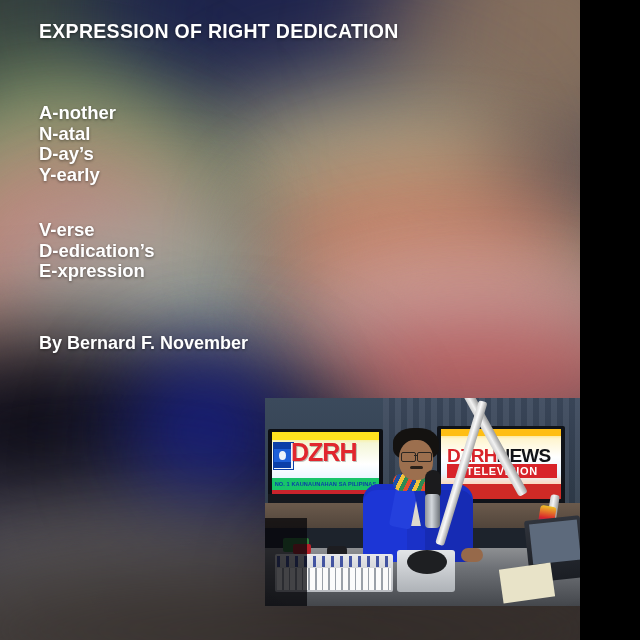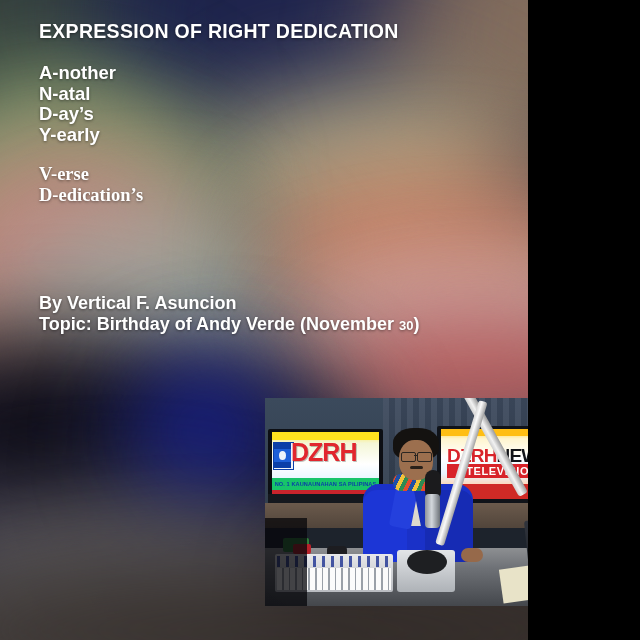--- a/index.html
+++ b/index.html
@@ -1,17 +1,17 @@
 <!DOCTYPE html>
 <html><head>
 <meta charset="utf-8">
 <style>
   html,body{margin:0;padding:0;background:#000;}
   #stage{
-    position:relative;width:528px;height:640px;overflow:hidden;
+    position:relative;width:580px;height:640px;overflow:hidden;
     font-family:"Liberation Sans","DejaVu Sans",sans-serif;
     background:#2a2e38;
   }
   
   .bg-layer{position:absolute;inset:-40px;}
   .bg-base{
     background:
       radial-gradient(120% 90% at 82% 6%,  rgba(128,106,88,.95) 0%, rgba(128,106,88,0) 52%),
       radial-gradient(90% 70% at 18% 4%,   rgba(58,70,66,.95) 0%,  rgba(58,70,66,0) 58%),
       radial-gradient(100% 80% at 50% 12%, rgba(28,34,72,.98) 0%,  rgba(28,34,72,0) 62%),
@@ -34,23 +34,23 @@
   .b13{left:-60px;top:540px;  width:420px;height:180px; background:rgba(128,124,118,.70);}
   .b14{left:330px;top:560px;  width:400px;height:160px; background:rgba(64,54,48,.92);}
   .b15{left:-50px;top:600px;  width:760px;height:140px; background:rgba(52,46,42,.92);}
   .b16{left:-70px;top:-70px;  width:280px;height:240px; background:rgba(52,64,60,.85);}
 
   
   .txt{position:absolute;left:39px;color:#fff;font-weight:bold;
        text-shadow:0 1px 3px rgba(0,0,0,.45);white-space:nowrap;letter-spacing:.1px;}
   #title{top:20px;font-size:19.5px;letter-spacing:.3px;}
   .stanza{position:absolute;left:39px;color:#fff;font-weight:bold;font-size:18.5px;
-          line-height:20.6px;text-shadow:0 1px 3px rgba(0,0,0,.45);}
+          line-height:20.6px;text-shadow:0 1px 3px rgba(0,0,0,.45);margin-top:40px;}
   #stanza1{top:63px;}
-  #stanza2{top:164px;font-family:Liberation Serif, serif;}
+  #stanza2{top:180px;}
   #meta{top:293px;font-size:18px;line-height:20.6px;}
   #meta .small{font-size:13px;}
 
   
   #photo{position:absolute;left:265px;top:398px;width:338px;height:208px;
          overflow:hidden;background:#2f3a47;box-shadow:0 0 0 0 rgba(0,0,0,0);}
   .p{position:absolute;}
   
   .wall-l{left:0;top:0;width:120px;height:208px;background:linear-gradient(180deg,#3b4a5c,#2a3340);}
   .wall-r{left:118px;top:0;width:220px;height:125px;background:linear-gradient(180deg,#3d4a5e,#2e3a48);}
@@ -176,25 +176,25 @@
   <div class="stanza" id="stanza1">
     <div>A-nother</div>
     <div>N-atal</div>
     <div>D-ay’s</div>
     <div>Y-early</div>
   </div>
 
   <div class="stanza" id="stanza2">
     <div>V-erse</div>
     <div>D-edication’s</div>
+    <div>E-xpression</div>
   </div>
 
   <div class="stanza" id="meta">
-    <div>By Vertical F. Asuncion</div>
-    <div><span>Topic: Birthday of Andy Verde (November </span><span class="small">30</span><span>)</span></div>
+    <div>By Bernard F. November</div>
   </div>
 
   <div id="photo">
     <div class="p wall-l"></div>
     <div class="p wall-r"></div>
     <div class="p wall-stripe"></div>
 
     <div class="p mon-l"></div>
     <div class="p mon-l-scr"></div>
     <div class="p mon-l-ylw"></div>

